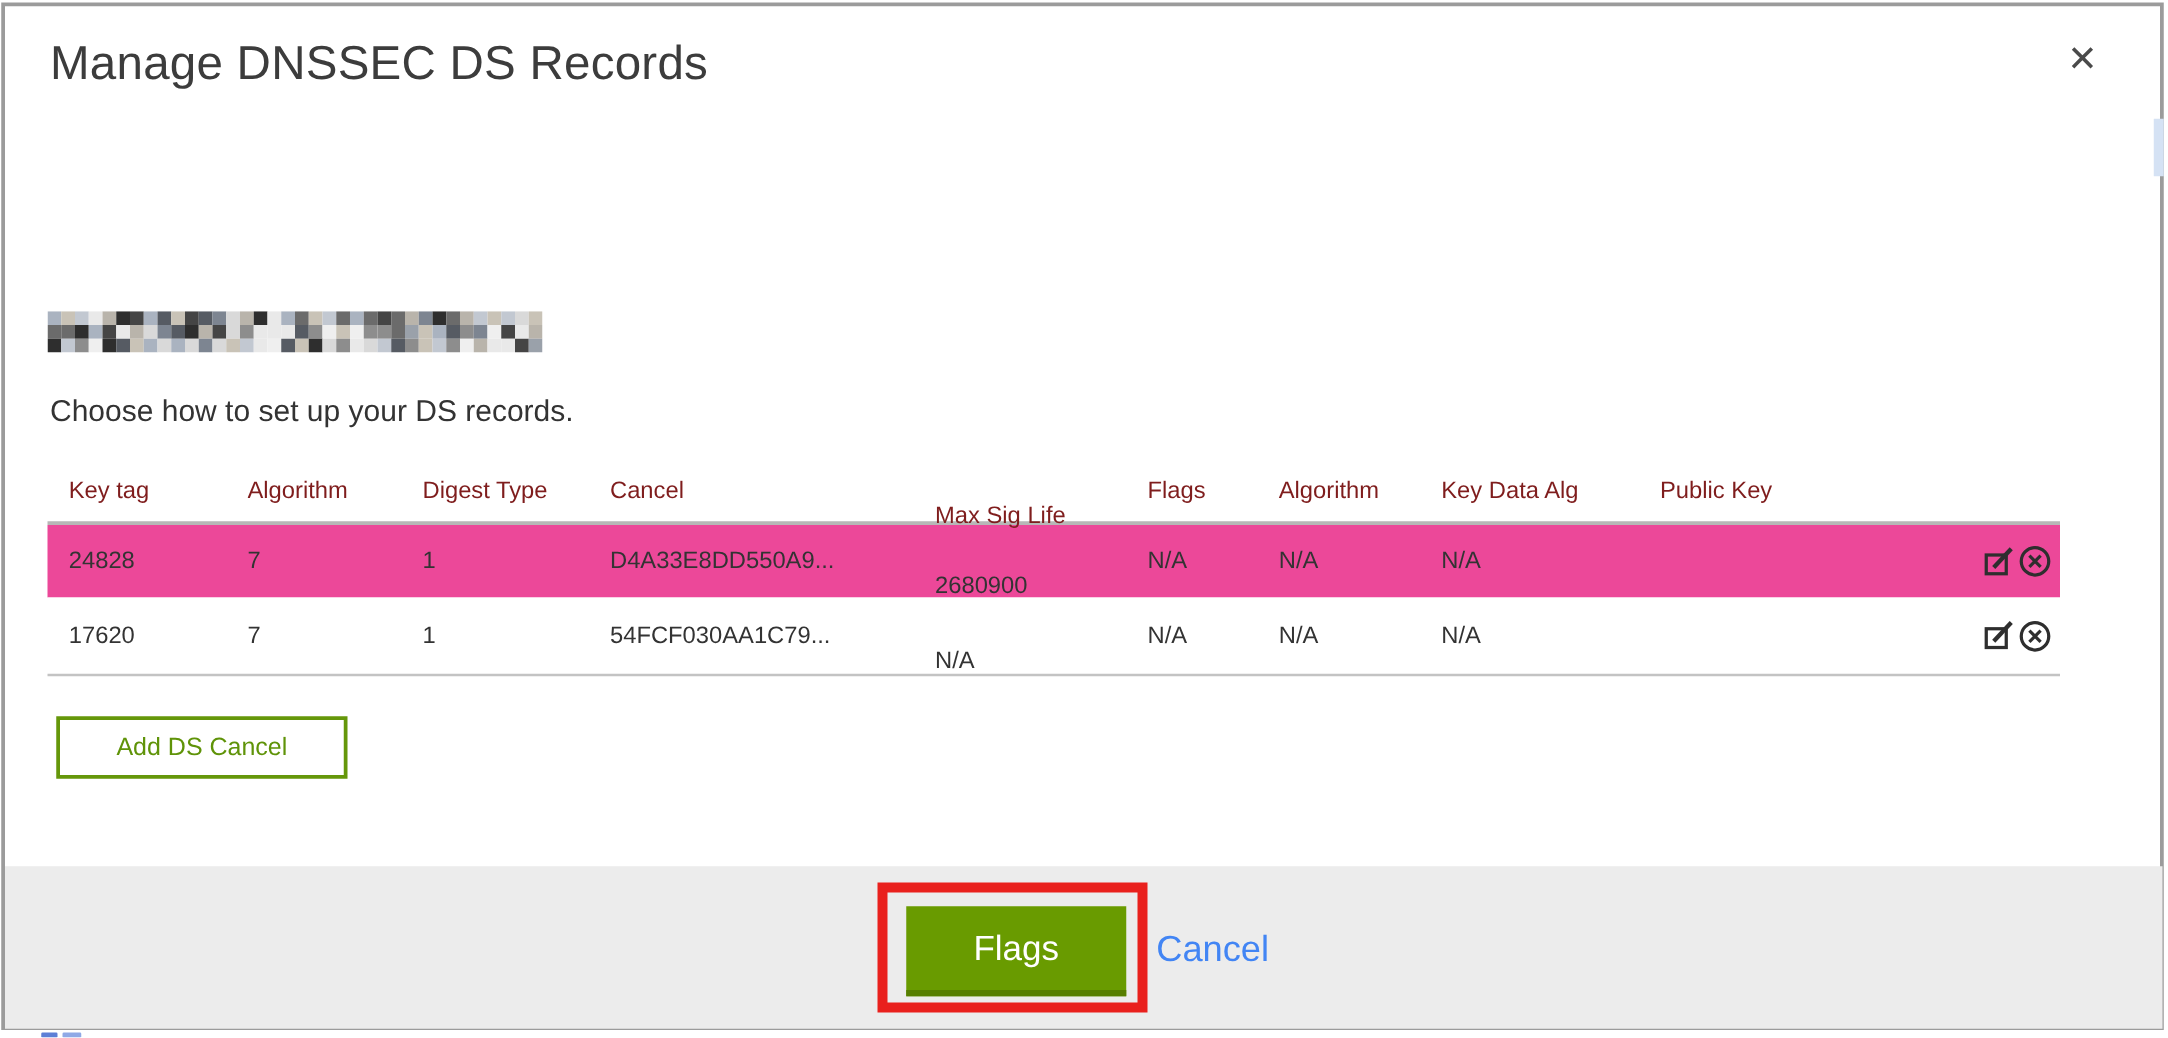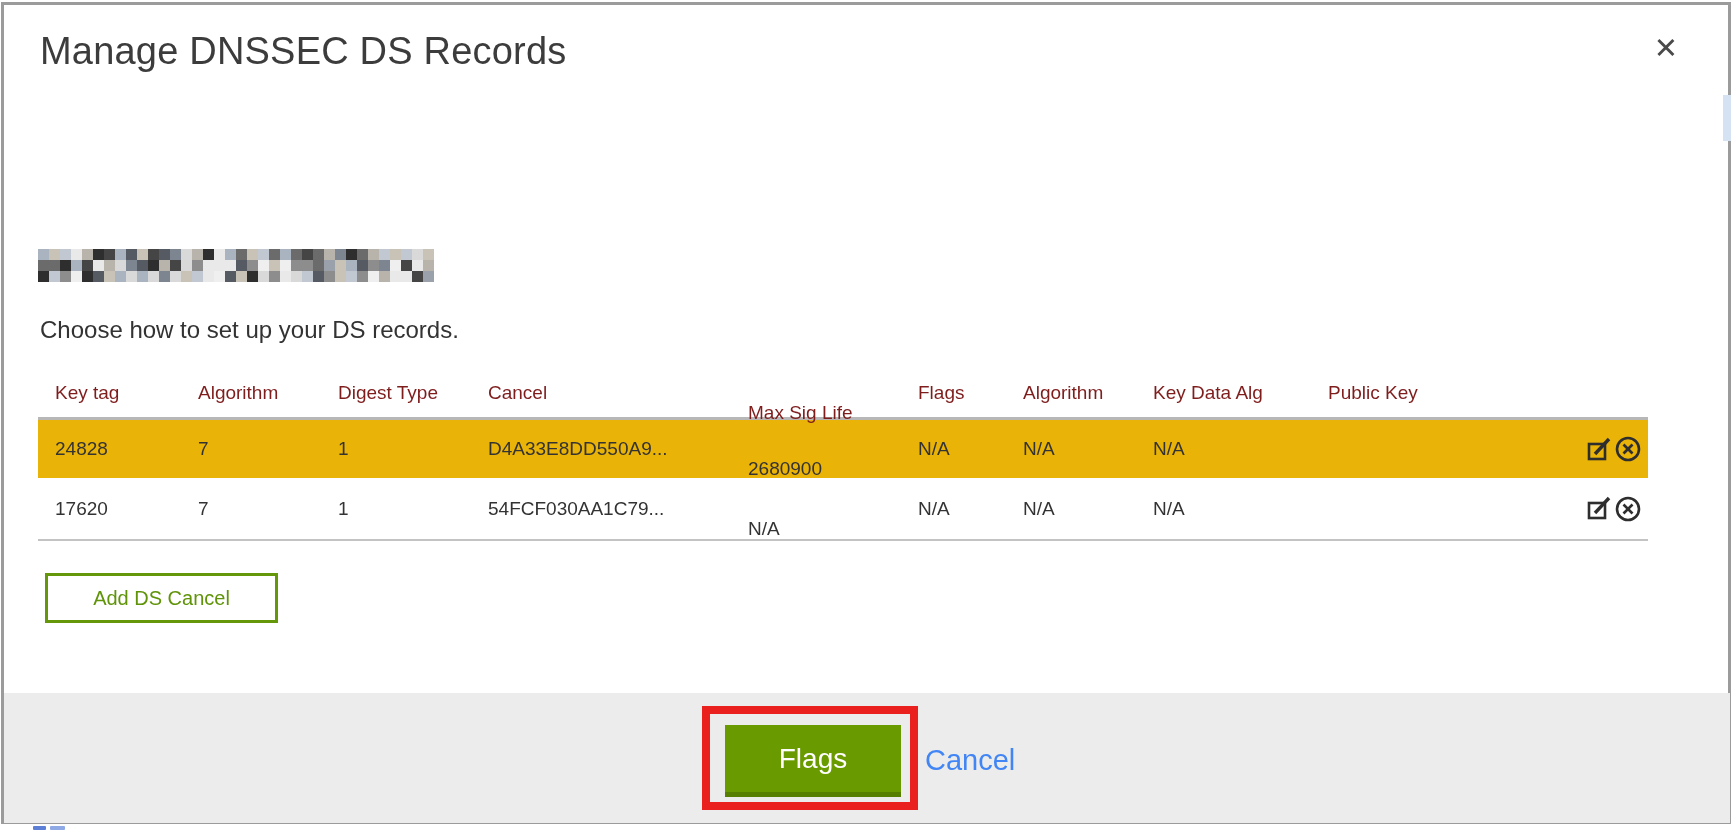--- a/index.html
+++ b/index.html
@@ -26,21 +26,21 @@
 
   .domain-redacted { position:absolute; left:38px; top:249px; width:396px; height:33px;
                      display:flex; flex-wrap:wrap; overflow:hidden; }
   .domain-redacted .px { width:11px; height:11px; }
 
   .instruction { position:absolute; left:40px; top:316px; font-size:24px; color:#333; }
 
   .ds-table { position:absolute; left:38px; top:368px; width:1610px; font-size:19px; }
   .tr { display:flex; align-items:center; }
   .tr-head { height:52px; border-bottom:3px solid #b7b7b7; color:#7f1d1d; }
-  .tr-row1 { height:58px; background:#eab308; }
+  .tr-row1 { height:58px; background:#ec4899; }
   .tr-row2 { height:63px; background:#ffffff; border-bottom:2px solid #c3c3c3; }
   .td { flex:0 0 auto; white-space:nowrap; overflow:hidden; }
   .c-keytag   { width:160px; padding-left:17px; }
   .c-alg      { width:140px; }
   .c-dtype    { width:150px; }
   .c-digest   { width:260px; }
   .c-maxsig   { width:170px;margin-top:40px; }
   .c-flags    { width:105px; }
   .c-proto    { width:130px; }
   .c-kda      { width:175px; }

